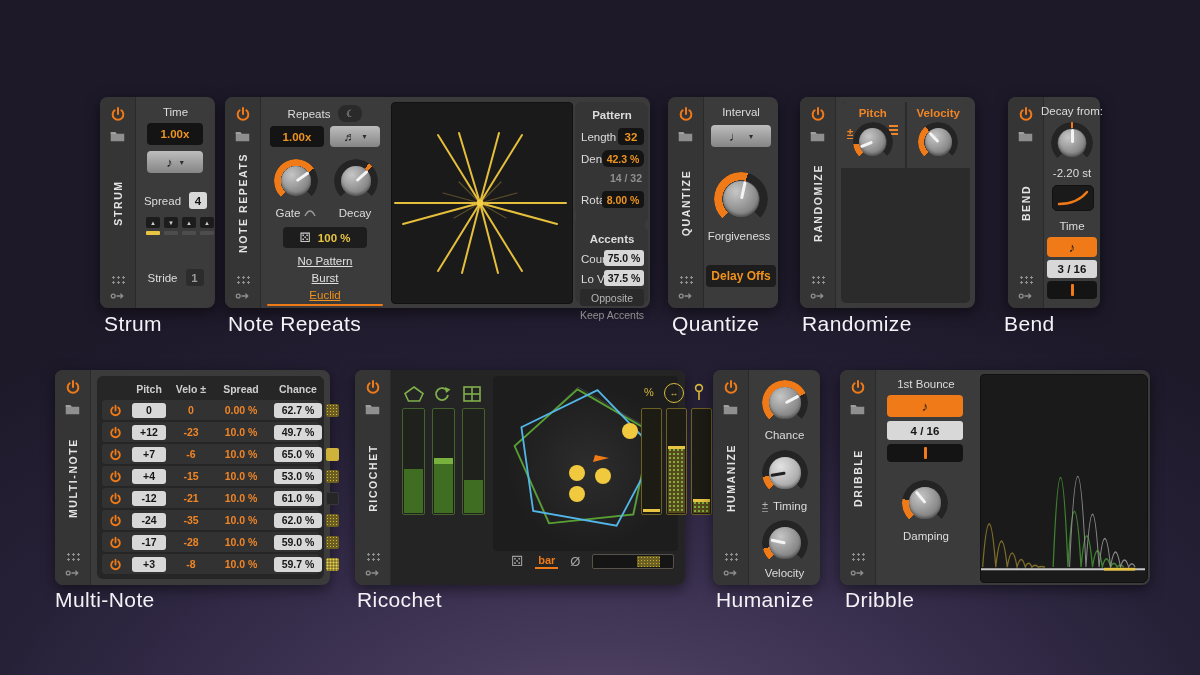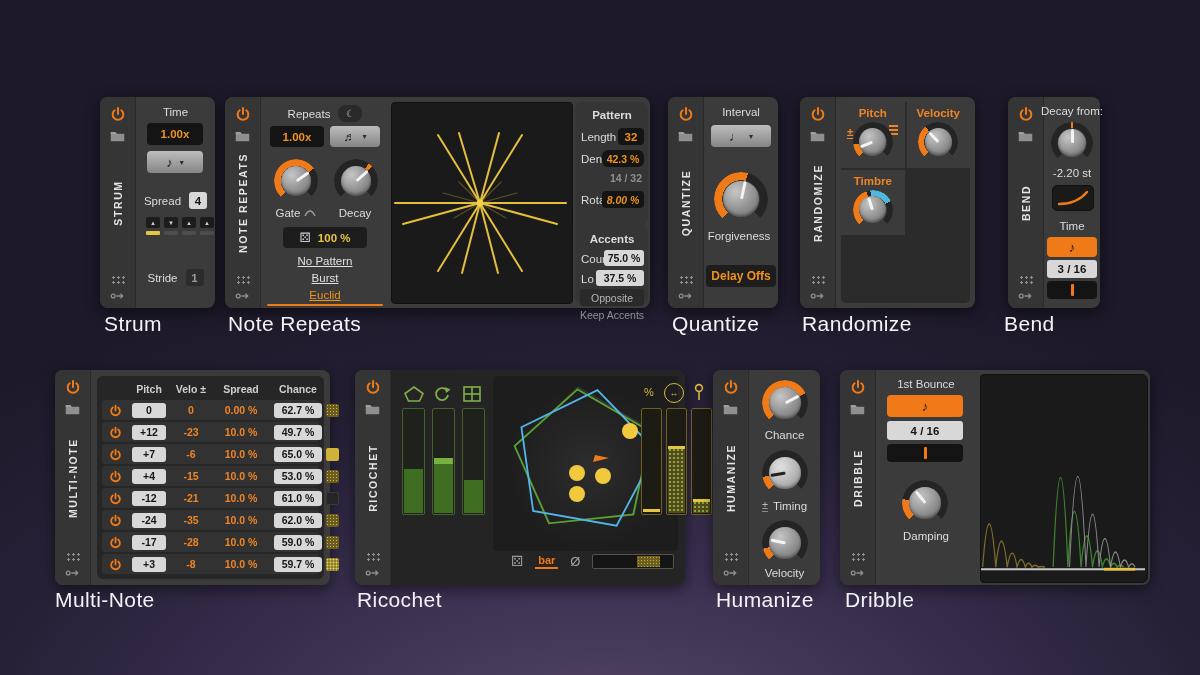--- a/index.html
+++ b/index.html
@@ -276,26 +276,26 @@
     <div class="abs" style="left:351px;top:2px;width:72px;height:207px;">
       <div class="npanel" style="left:0;top:4px;right:0;height:120px;"></div>
       <div class="npanel" style="left:0;top:128px;right:0;height:77px;"></div>
       <div class="abs lbl" style="left:0;right:0;top:10px;text-align:center;font-weight:700;">Pattern</div>
       <div class="abs lbl" style="left:5px;top:32px;">Length</div>
       <div class="abs vdark" style="right:4px;top:29px;width:26px;height:17px;">32</div>
       <div class="abs lbl" style="left:5px;top:54px;">Density</div>
       <div class="abs vdark" style="right:4px;top:51px;width:42px;height:17px;font-size:10.5px;border-radius:6px;">42.3 %</div>
       <div class="abs" style="right:6px;top:73px;color:#8f8f8f;font-size:10.5px;font-weight:700;">14 / 32</div>
       <div class="abs lbl" style="left:5px;top:95px;">Rotate</div>
-      <div class="abs vdark" style="right:4px;top:92px;width:42px;height:17px;font-size:10.5px;font-style:italic;">8.00 %</div>
+      <div class="abs vdark" style="right:4px;top:92px;width:42px;height:17px;font-size:10.5px;">8.00 %</div>
       <div class="abs lbl" style="left:0;right:0;top:134px;text-align:center;font-weight:700;">Accents</div>
       <div class="abs lbl" style="left:5px;top:154px;">Count</div>
       <div class="abs vlight" style="right:4px;top:151px;width:40px;height:16px;font-size:10.5px;">75.0 %</div>
       <div class="abs lbl" style="left:5px;top:174px;">Lo Vel.</div>
-      <div class="abs vlight" style="right:4px;top:171px;width:48px;height:16px;font-size:10.5px;">37.5 %</div>
+      <div class="abs vlight" style="right:4px;top:171px;width:40px;height:16px;font-size:10.5px;">37.5 %</div>
     </div>
     <div class="abs" style="left:351px;top:190px;width:72px;">
       <div style="margin:2px 4px 0;height:17px;background:#2a2a2a;border-radius:3px;color:#b5b5b5;font-size:10.5px;display:flex;align-items:center;justify-content:center;">Opposite</div>
       <div style="margin-top:3px;text-align:center;color:#8f8f8f;font-size:10.5px;">Keep Accents</div>
     </div>
   </div>
 
   <div class="device" style="left:668px;top:97px;width:110px;height:211px;">
     <div class="rail">
       <svg class="pwr" viewBox="0 0 24 24">
@@ -366,30 +366,20 @@
         </div>
         <div class="rcell">
           <span class="olbl" style="font-weight:700;">Velocity</span>
           <div class="knob" style="margin-top:3px;width:40px;height:40px;">
             <i class="ring track"></i>
               <i class="ring arc" style="--f:225deg;--s:95deg;--c:#f07a17;"></i>
               <i class="cap"></i>
               <i class="ptr" style="--r:-44deg;"></i>
           </div>
         </div>
-        <div class="rcell">
-          <span class="olbl" style="font-weight:700;">Timbre</span>
-          <div class="knob" style="margin-top:3px;width:40px;height:40px;">
-            <i class="ring track"></i>
-              <i class="ring arc" style="--f:225deg;--s:115deg;--c:#f07a17;"></i>
-            <i class="ring arc" style="--f:352deg;--s:72deg;--c:#4fb8dc;"></i>
-              <i class="cap"></i>
-              <i class="ptr" style="--r:-18deg;"></i>
-          </div>
-        </div>
       </div>
     </div>
   </div>
 
   <div class="device" style="left:1008px;top:97px;width:92px;height:211px;">
     <div class="rail">
       <svg class="pwr" viewBox="0 0 24 24">
           <path d="M12 3v9" stroke="#f07a17" stroke-width="3" fill="none" stroke-linecap="round"></path>
           <path d="M7 6.5a8 8 0 1 0 10 0" stroke="#f07a17" stroke-width="3" fill="none" stroke-linecap="round"></path>
         </svg>

